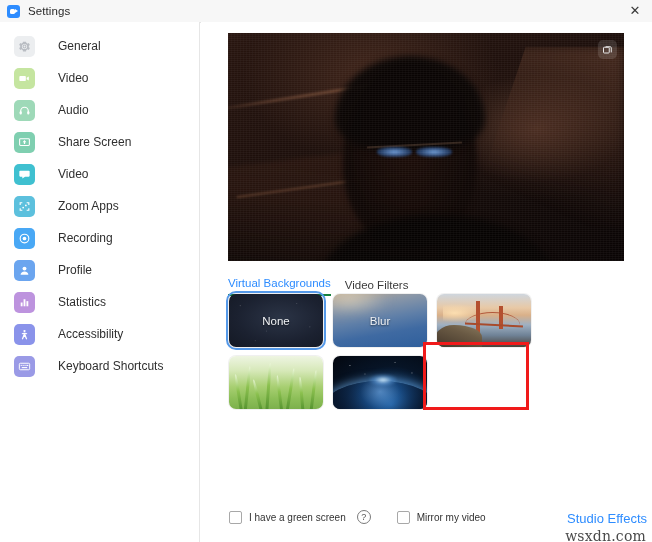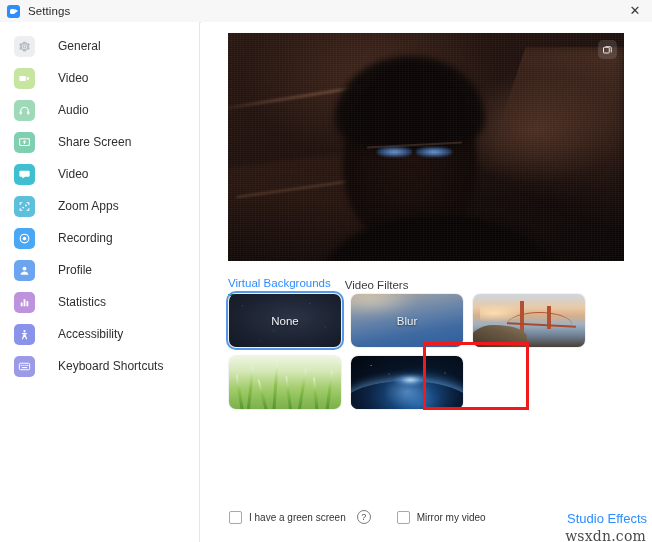--- a/index.html
+++ b/index.html
@@ -273,21 +273,21 @@
   
   .thumbs {
     position: absolute;
     left: 28px; top: 272px;
     width: 400px;
     display: flex;
     flex-wrap: wrap;
     gap: 9px 10px;
   }
   .thumb {
-    width: 112px; height: 53px;
+    width: 94px; height: 53px;
     border-radius: 7px;
     position: relative;
     overflow: hidden;
     cursor: pointer;
     box-shadow: 0 0 0 1px rgba(0,0,0,0.06);
   }
   .thumb.selected {
     outline: 2px solid #5599e8;
     outline-offset: 1px;
   }

